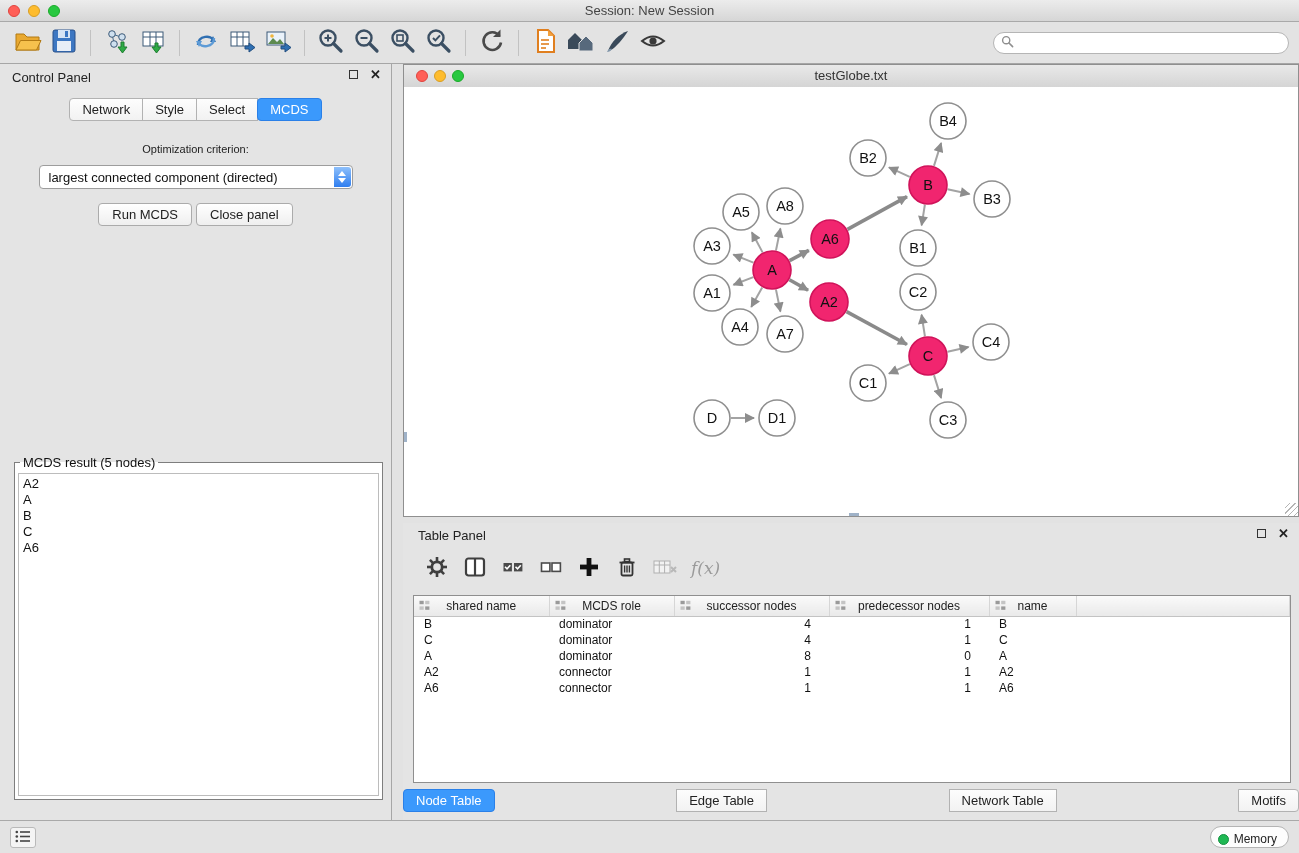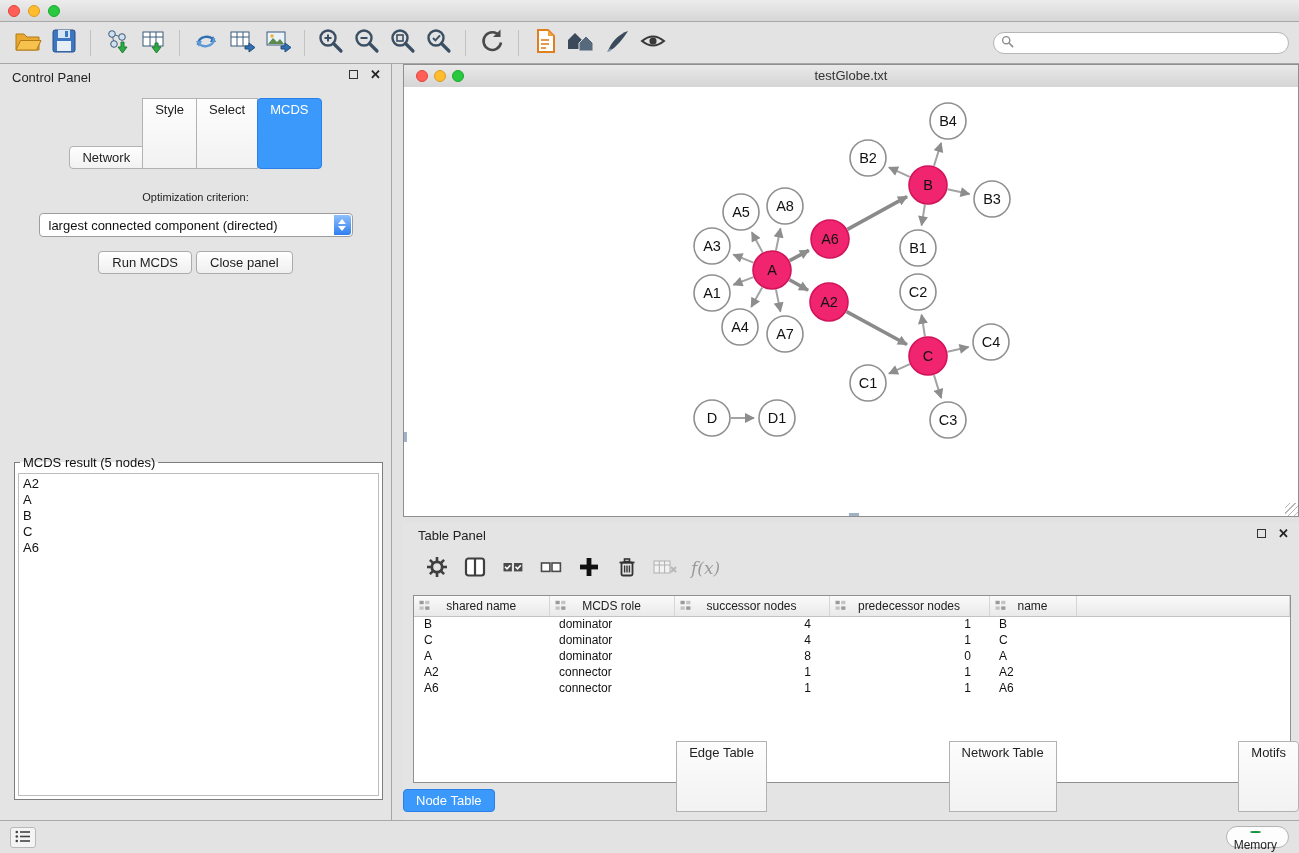--- a/index.html
+++ b/index.html
@@ -28,21 +28,21 @@
   .control-panel { position:absolute; left:0; top:64px; width:392px; height:757px;
     background:#e4e4e4; border-right:1px solid #a6a6a6; }
   .panel-header { position:relative; height:26px; padding:6px 10px 0 12px; font-size:13px; color:#222; }
   .panel-controls { position:absolute; right:10px; top:5px; display:flex; gap:12px; align-items:center; }
   .float-btn { width:9px; height:9px; border:1.5px solid #333; display:inline-block; }
   .close-btn { font-size:13px; font-weight:bold; color:#222; line-height:11px; }
 
   .seg-tabs { display:flex; justify-content:center; margin-top:8px; }
   .seg-tab { font-size:13px; padding:3px 12px; background:linear-gradient(#fdfdfd,#f2f2f2);
     border:1px solid #b2b2b2; margin-left:-1px; color:#222; }
-  .seg-tab:first-child { border-radius:4px 0 0 4px; margin-left:0;margin-top:48px; }
+  .seg-tab:first-child { border-radius:4px 0 0 4px; margin-left:0; }
   .seg-tab:last-child { border-radius:0 4px 4px 0; }
   .seg-tab.active { background:#3b99fc; border-color:#2a80e8; color:#fff; border-radius:4px; position:relative; }
 
   .opt-label { text-align:center; margin-top:22px; font-size:11px; }
   .combo { position:relative; width:314px; height:24px; margin:10px auto 0 auto; background:#fff;
     border:1px solid #9d9d9d; border-radius:4px; }
   .combo .combo-text { position:absolute; left:9px; top:4px; font-size:13px; color:#111; white-space:nowrap; }
   .combo .stepper { position:absolute; right:1px; top:1px; bottom:1px; width:17px; border-radius:0 3px 3px 0;
     background:linear-gradient(#8ec0fb,#2f7ef0); }
   .stepper .up, .stepper .dn { position:absolute; left:4px; width:0; height:0; border-left:4.5px solid transparent; border-right:4.5px solid transparent; }
@@ -95,30 +95,31 @@
   td.al-right { text-align:right; padding-right:18px; }
 
   .tp-tabs { position:absolute; left:0; right:0; bottom:8px; display:flex; justify-content:space-between; }
 
   
   .statusbar { position:absolute; left:0; top:820px; width:1299px; height:33px;
     background:#e3e3e3; border-top:1px solid #a9a9a9; }
   .list-btn { position:absolute; left:10px; top:6px; width:26px; height:21px; background:#f4f4f4;
     border:1px solid #b9b9b9; border-radius:3px; display:flex; align-items:center; justify-content:center; }
   .memory-btn { position:absolute; right:10px; top:5px; height:22px; background:#fdfdfd; border:1px solid #b4b4b4;
-    border-radius:11px; display:flex; align-items:center; gap:5px; padding:4px 11px 0 7px; font-size:12px; color:#222;flex-direction:column; }
+    border-radius:11px; display:flex; align-items:center; gap:5px; padding:4px 11px 0 7px; font-size:12px; color:#222; }
   .memory-dot { width:11px; height:11px; border-radius:50%; background:#1fb853; border:1px solid #149140; }
 </style>
 </head>
 <body>
 
 <div class="titlebar">
   <span class="traffic t-red"></span>
   <span class="traffic t-yellow"></span>
   <span class="traffic t-green"></span>
+  <div class="title">Session: New Session</div>
 </div>
 
 <div class="toolbar">
   <div class="tb-btn">
       <span>
     <svg width="30" height="30" viewBox="0 0 30 30">
           <path d="M3 8 h8 l3 3 h12 v13 h-23 z" fill="#e9a931" stroke="#b27a14"></path>
           <path d="M3 24 l4.5-9.5 h20.5 l-4.5 9.5 z" fill="#f6c14d" stroke="#b27a14"></path>
         </svg></span>
     </div>

